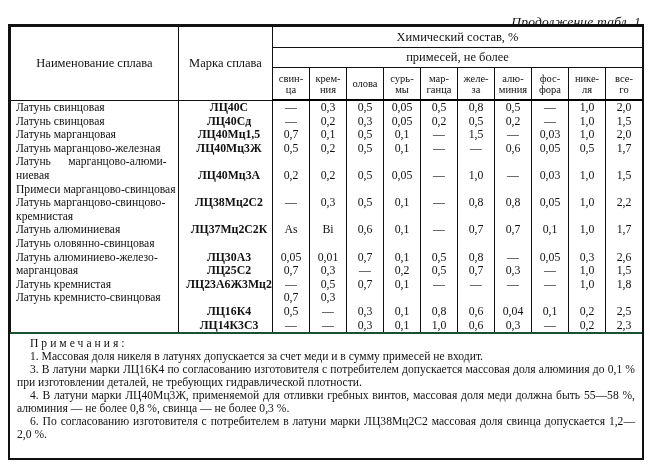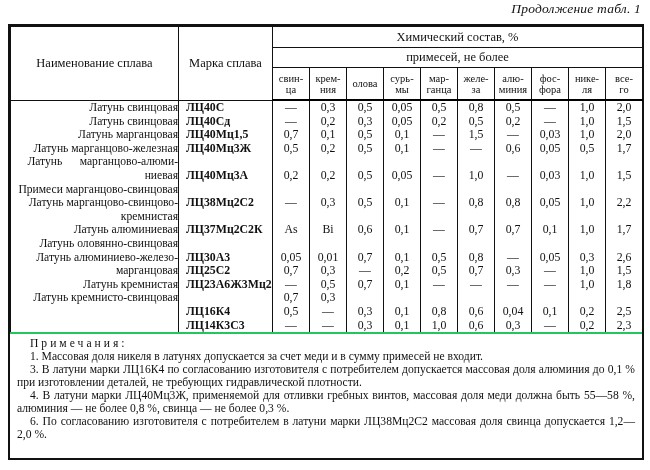--- a/index.html
+++ b/index.html
@@ -12,21 +12,21 @@
     color: #111111;
     overflow: hidden;
   }
   .page {
     position: relative;
     width: 650px;
     height: 470px;
   }
   .page-title {
     position: absolute;
-    top: 1px;
+    top: 14px;
     right: 9px;
     font-style: italic;
     font-size: 13.5px;
     letter-spacing: 0.2px;
   }
   .frame {
     position: absolute;
     left: 8px;
     top: 24px;
     width: 632px;
@@ -65,32 +65,32 @@
   }
   th.span-head { font-size: 12.5px; }
   tbody td {
     height: 13.6px;
     line-height: 13.6px;
     font-size: 11.8px;
     text-align: center;
     white-space: nowrap;
   }
   tbody td.name {
-    text-align: right;
+    text-align: left;
     padding-left: 5px;
     font-size: 11.6px;
   }
   tbody td.mark {
-    text-align: left;
+    text-align: center;
     padding-left: 7px;
     font-weight: bold;
     font-size: 11.8px;
   }
   .notes {
-    border-top: 2px solid #22c55e;
+    border-top: 2px solid #14532d;
     flex: 1;
     padding: 3px 7px 0 7px;
     font-size: 11.6px;
     line-height: 13px;
     text-align: justify;
   }
   .notes p {
     margin: 0;
     text-indent: 13px;
   }

